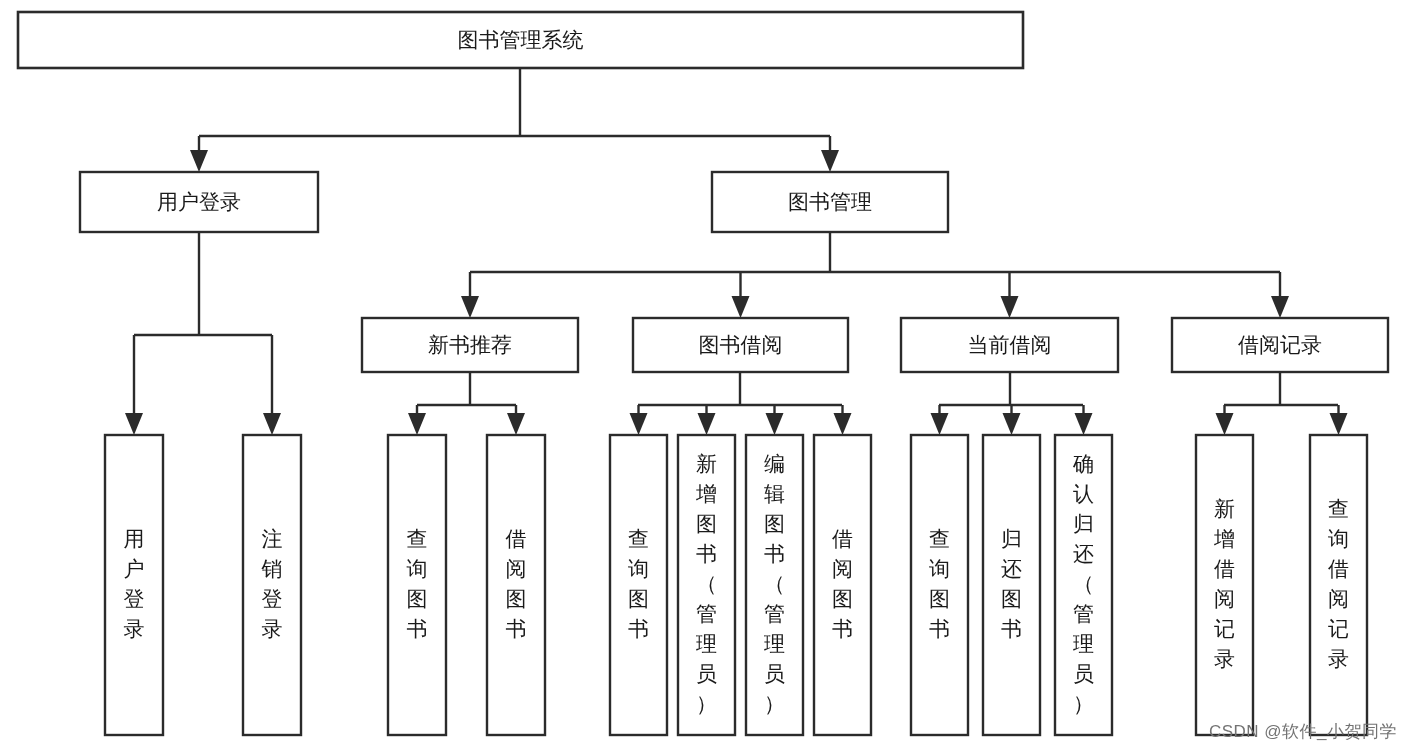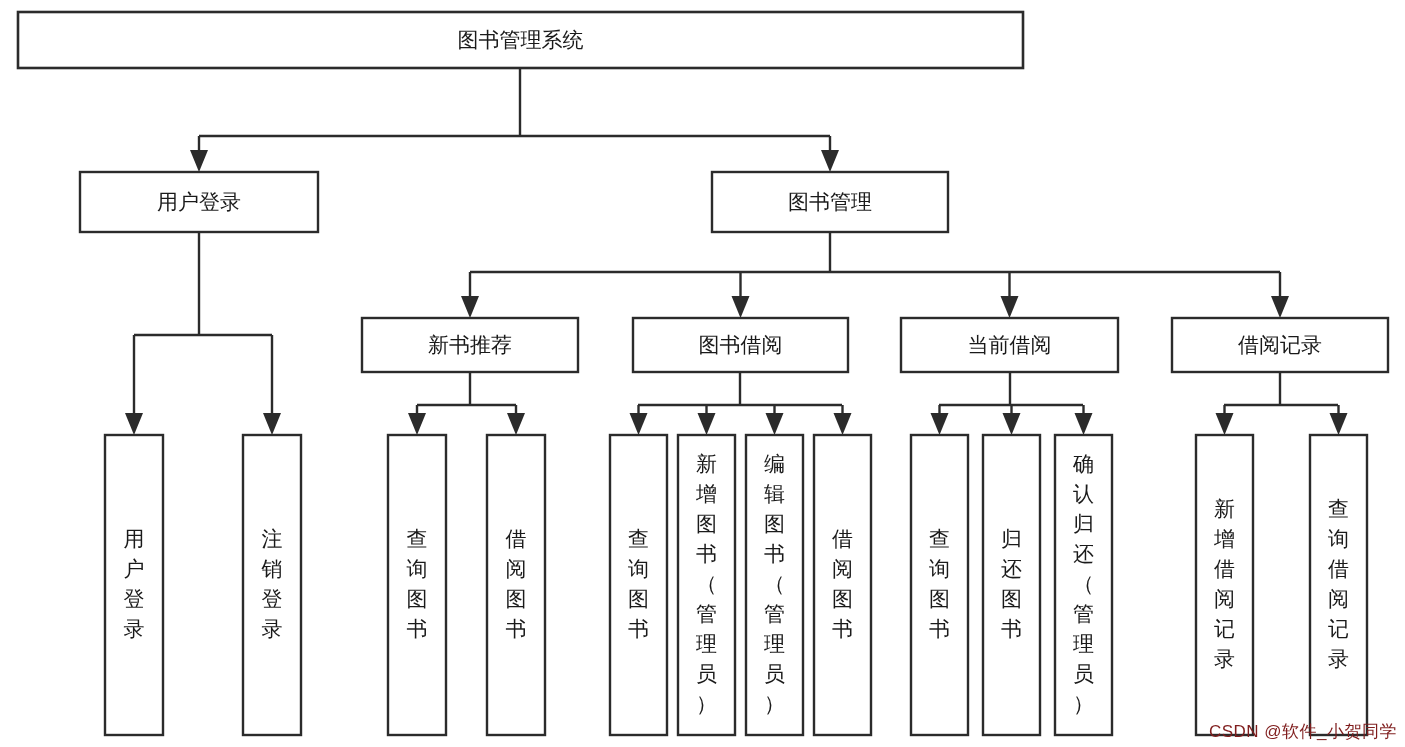--- a/index.html
+++ b/index.html
@@ -58,21 +58,21 @@
     font-family: "Liberation Sans", sans-serif;
     font-size: 21px;
     text-anchor: middle;
   }
   .watermark {
     position: absolute;
     right: 8px;
     bottom: 4px;
     font-family: "Liberation Sans", sans-serif;
     font-size: 17px;
-    color: #7f1d1d;
+    color: #737373;
     letter-spacing: 0.5px;
     white-space: nowrap;
     pointer-events: none;
   }
 </style>
 </head>
 <body>
 
 <div id="diagram-root">
   <svg id="chart-svg" viewBox="0 0 1405 747" xmlns="http://www.w3.org/2000/svg">

